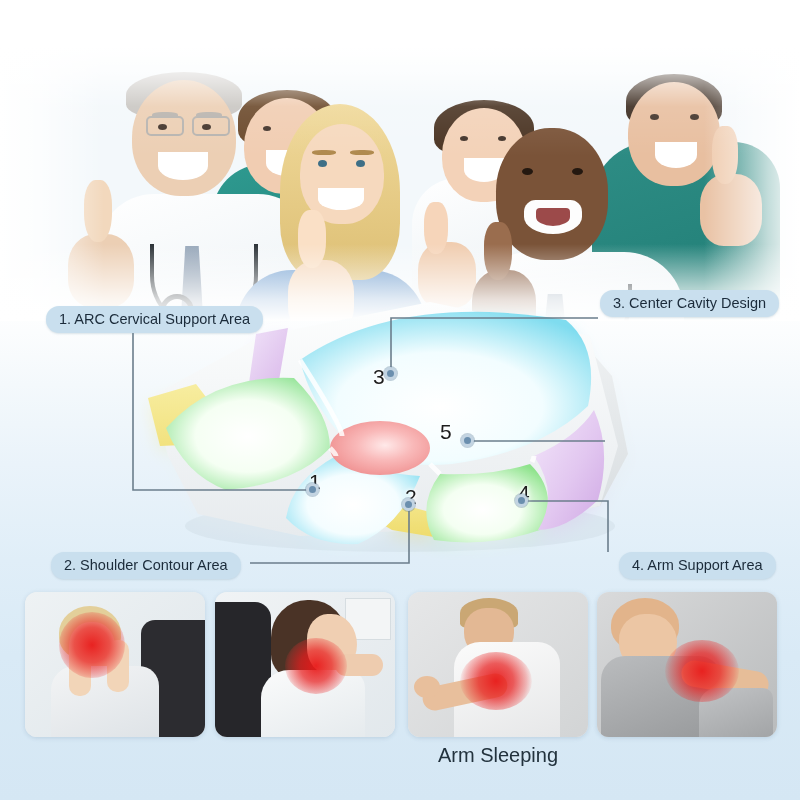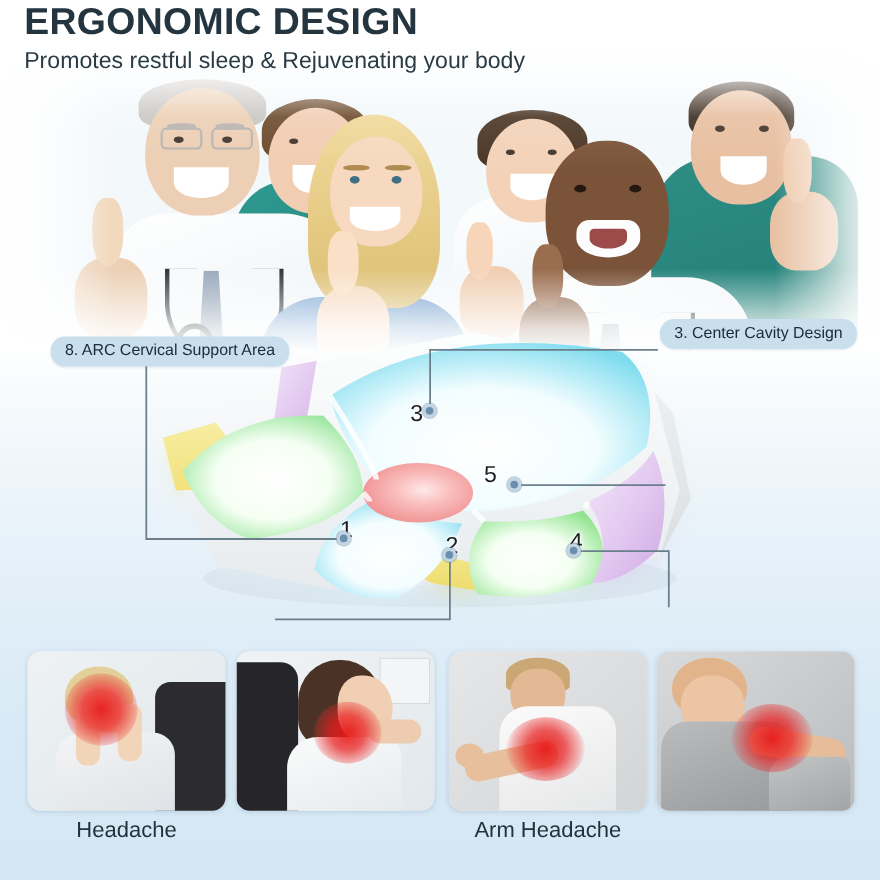--- a/index.html
+++ b/index.html
@@ -218,24 +218,20 @@
       <div class="tie" style="left:542px;top:248px;width:26px;height:58px;background:linear-gradient(180deg,#9eaebd,#7e8fa0);clip-path:polygon(22% 0,78% 0,100% 100%,0 100%);"></div>
       <div class="steth" style="left:516px;top:238px;width:116px;height:74px;border-color:#2b3237;border-radius:0 0 58px 58px;border-top:none;"></div>
       <div class="fist" style="left:472px;top:224px;width:64px;height:74px;background:#8d6246;"></div>
       <div class="thumb" style="left:484px;top:176px;width:28px;height:58px;background:#9a6d4e;"></div>
     </div>
 
     <div class="hero-fade-sides"></div>
     <div class="hero-fade-top"></div>
   </div>
 
-  <div class="header">
-    <div class="title">ERGONOMIC DESIGN</div>
-    <div class="subtitle">Promotes restful sleep &amp; Rejuvenating your body</div>
-  </div>
 
   <div class="pillow-wrap">
     <svg width="800" height="300" viewBox="0 0 800 300">
       <defs>
         <radialGradient id="gCerv" cx="50%" cy="55%" r="62%">
           <stop offset="0%" stop-color="#ffffff"></stop>
           <stop offset="55%" stop-color="#f4fdff"></stop>
           <stop offset="100%" stop-color="#8fe0f2"></stop>
         </radialGradient>
         <radialGradient id="gTop" cx="48%" cy="62%" r="68%">
@@ -337,22 +333,24 @@
 
     <polyline points="250,563 409,563 409,505" fill="none" stroke="#6b7e8c" stroke-width="1.6"></polyline>
 
     <polyline points="598,318 391,318 391,370" fill="none" stroke="#6b7e8c" stroke-width="1.6"></polyline>
 
     <polyline points="527,501 608,501 608,552" fill="none" stroke="#6b7e8c" stroke-width="1.6"></polyline>
 
     <polyline points="473,441 605,441" fill="none" stroke="#6b7e8c" stroke-width="1.6"></polyline>
   </svg>
 
-  <div class="callout cal1">8. ARC Cervical Support Area</div>
+  <div class="callout cal1">1. ARC Cervical Support Area</div>
+  <div class="callout cal2">2. Shoulder Contour Area</div>
   <div class="callout cal3">3. Center Cavity Design</div>
+  <div class="callout cal4">4. Arm Support Area</div>
 
   <div class="numlabel n1">1</div>
   <div class="numlabel n2">2</div>
   <div class="numlabel n3">3</div>
   <div class="numlabel n4">4</div>
   <div class="numlabel n5">5</div>
 
   <div class="dot d1"></div>
   <div class="dot d2"></div>
   <div class="dot d3"></div>
@@ -364,21 +362,20 @@
     <div class="card c1">
       <div class="ph" style="inset:0;background:linear-gradient(140deg,#eef2f4,#dfe6ea);"></div>
       <div class="ph" style="left:116px;top:28px;width:70px;height:118px;background:#2c2c30;border-radius:14px 0 0 0;"></div>
       <div class="ph" style="left:34px;top:14px;width:62px;height:54px;background:#e3cf9a;border-radius:50% 50% 42% 42%;"></div>
       <div class="ph" style="left:44px;top:30px;width:46px;height:52px;background:#f0d3b6;border-radius:46% 46% 50% 50%;"></div>
       <div class="ph" style="left:26px;top:74px;width:108px;height:78px;background:linear-gradient(160deg,#f3f4f5,#dde2e6);border-radius:24px 20px 0 0;"></div>
       <div class="ph" style="left:44px;top:48px;width:22px;height:56px;background:#f2d5b8;border-radius:10px;"></div>
       <div class="ph" style="left:82px;top:48px;width:22px;height:52px;background:#f2d5b8;border-radius:10px;"></div>
       <div class="painglow" style="left:34px;top:20px;width:66px;height:66px;"></div>
     </div>
-    <div class="caption p1">Headache</div>
 
     <div class="card c2">
       <div class="ph" style="inset:0;background:linear-gradient(140deg,#f0f3f5,#e2e8ec);"></div>
       <div class="ph" style="left:0;top:10px;width:56px;height:136px;background:#26262a;border-radius:0 16px 0 0;"></div>
       <div class="ph" style="left:130px;top:6px;width:46px;height:42px;background:#f3f5f6;border:1px solid #d6dde1;"></div>
       <div class="ph" style="left:56px;top:8px;width:76px;height:78px;background:#4a3326;border-radius:48% 48% 30% 30%;"></div>
       <div class="ph" style="left:92px;top:22px;width:50px;height:60px;background:#f0cfb2;border-radius:42% 52% 50% 44%;"></div>
       <div class="ph" style="left:46px;top:78px;width:104px;height:70px;background:linear-gradient(160deg,#fafbfb,#e5eaed);border-radius:28px 18px 0 0;"></div>
       <div class="ph" style="left:120px;top:62px;width:48px;height:22px;background:#eeccaf;border-radius:12px;"></div>
       <div class="painglow" style="left:70px;top:46px;width:62px;height:56px;"></div>
@@ -386,21 +383,21 @@
 
     <div class="card c3">
       <div class="ph" style="inset:0;background:linear-gradient(140deg,#e6e7e8,#d2d4d5);"></div>
       <div class="ph" style="left:52px;top:6px;width:58px;height:30px;background:#caa774;border-radius:50% 50% 14% 14%;"></div>
       <div class="ph" style="left:56px;top:16px;width:50px;height:50px;background:#e3b894;border-radius:44% 44% 50% 50%;"></div>
       <div class="ph" style="left:46px;top:50px;width:106px;height:96px;background:linear-gradient(160deg,#fbfbfb,#e6e7e8);border-radius:26px 22px 0 0;"></div>
       <div class="ph" style="left:14px;top:88px;width:86px;height:24px;background:#e8bf9c;border-radius:14px;transform:rotate(-12deg);"></div>
       <div class="ph" style="left:6px;top:84px;width:26px;height:22px;background:#e8bf9c;border-radius:50%;"></div>
       <div class="painglow" style="left:52px;top:60px;width:72px;height:58px;"></div>
     </div>
-    <div class="caption p3">Arm Headache</div>
+    <div class="caption p3">Arm Sleeping</div>
 
     <div class="card c4">
       <div class="ph" style="inset:0;background:linear-gradient(140deg,#d9dadb,#b9bbbc);"></div>
       <div class="ph" style="left:14px;top:6px;width:68px;height:54px;background:#e2b48b;border-radius:50% 50% 44% 44%;"></div>
       <div class="ph" style="left:22px;top:22px;width:58px;height:58px;background:#ecc6a4;border-radius:44% 48% 50% 50%;"></div>
       <div class="ph" style="left:4px;top:64px;width:120px;height:84px;background:linear-gradient(160deg,#babcbe,#97999b);border-radius:24px 22px 0 0;"></div>
       <div class="ph" style="left:84px;top:74px;width:88px;height:26px;background:#e6bd98;border-radius:14px;transform:rotate(10deg);"></div>
       <div class="ph" style="left:102px;top:96px;width:74px;height:52px;background:linear-gradient(160deg,#c2c4c6,#a1a3a5);border-radius:18px 10px 0 0;"></div>
       <div class="painglow" style="left:68px;top:48px;width:74px;height:62px;"></div>
     </div>

